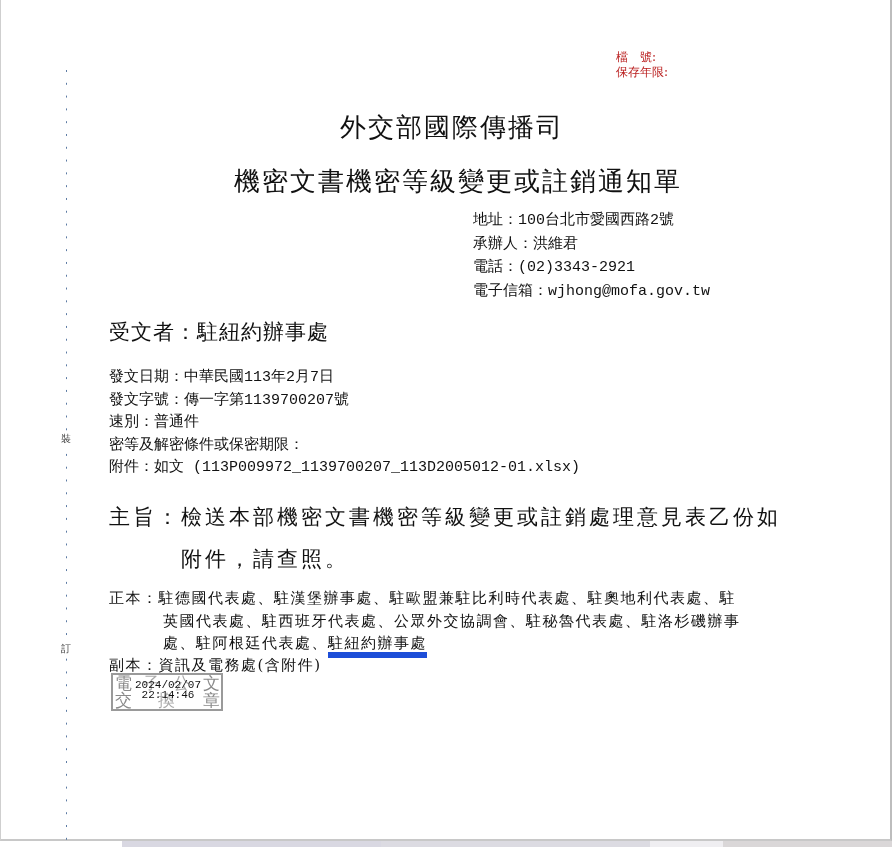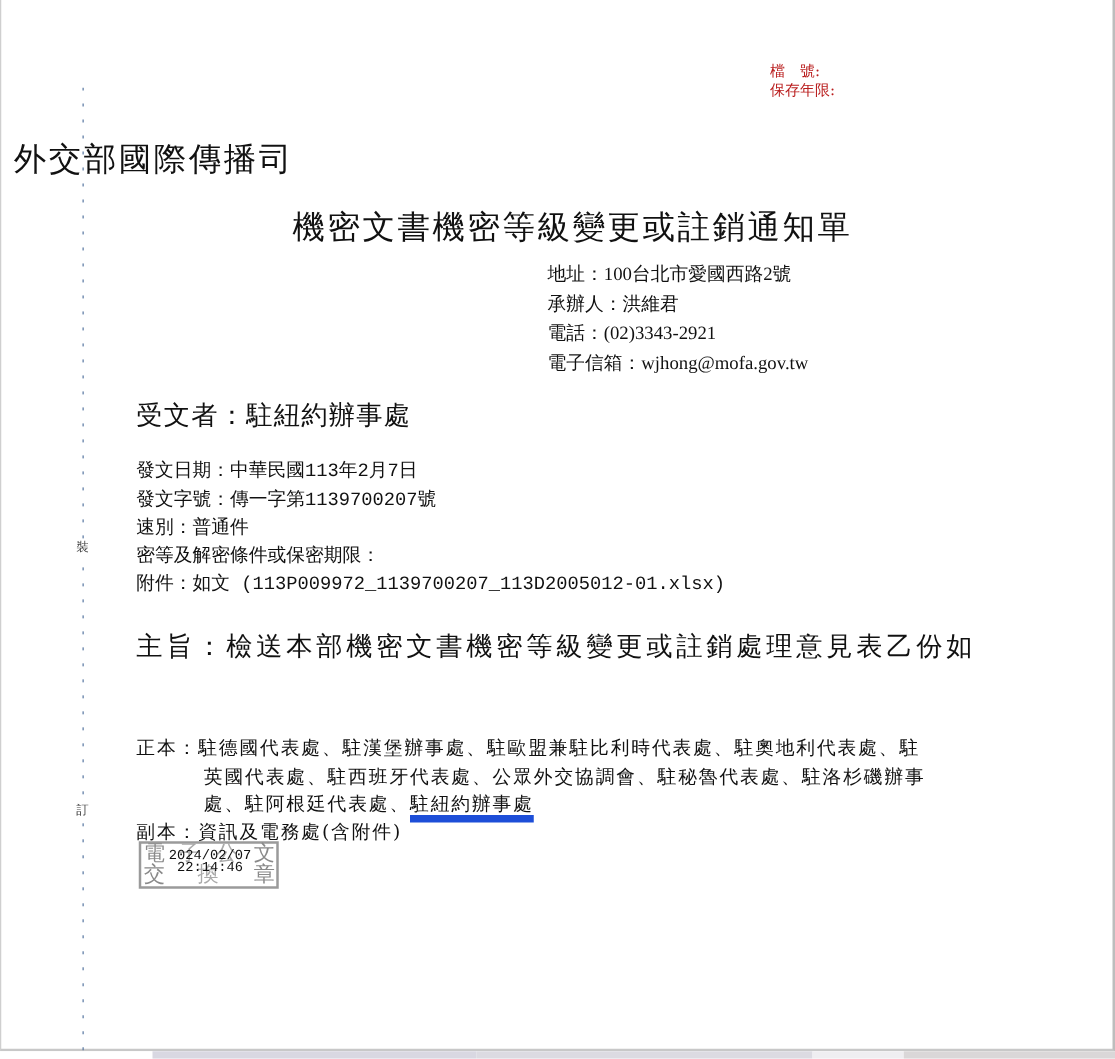--- a/index.html
+++ b/index.html
@@ -75,43 +75,44 @@
       line-height: 15px;
       color: #b91c1c;
     }
     .archive .row { display: flex; }
 
     .org-title {
       position: absolute;
       left: 0;
       width: 892px;
       top: 110px;
+      text-align: center;
       font-size: 26px;
       letter-spacing: 2px;
       padding-left: 10px;
       box-sizing: border-box;
     }
     .doc-title {
       position: absolute;
       left: 0;
       width: 892px;
       top: 164px;
       text-align: center;
       font-size: 26px;
       letter-spacing: 2px;
       padding-left: 22px;
       box-sizing: border-box;
     }
     .contact {
       position: absolute;
-      left: 437px;
+      left: 472px;
       top: 209px;
       font-size: 15px;
       line-height: 23.5px;
-      font-family: Liberation Serif, serif;
+      font-family: Liberation Mono, monospace;
     }
     .recipient {
       position: absolute;
       left: 108px;
       top: 318px;
       font-size: 21px;
       letter-spacing: 1px;
     }
     .meta {
       position: absolute;
@@ -216,20 +217,21 @@
     <div class="meta">
       <div>發文日期：中華民國113年2月7日</div>
       <div>發文字號：傳一字第1139700207號</div>
       <div>速別：普通件</div>
       <div>密等及解密條件或保密期限：</div>
       <div>附件：如文 (113P009972_1139700207_113D2005012-01.xlsx)</div>
     </div>
 
     <div class="subject">
       <div>主旨：檢送本部機密文書機密等級變更或註銷處理意見表乙份如</div>
+      <div class="cont">附件，請查照。</div>
     </div>
 
     <div class="cc-block">
       <div>正本：駐德國代表處、駐漢堡辦事處、駐歐盟兼駐比利時代表處、駐奧地利代表處、駐</div>
       <div class="line2">英國代表處、駐西班牙代表處、公眾外交協調會、駐秘魯代表處、駐洛杉磯辦事</div>
       <div class="line2"><span>處、駐阿根廷代表處、</span><span class="underline">駐紐約辦事處</span></div>
     </div>
 
     <div class="copy-row">
       <span>副本：資訊及電務處(含附件)</span>

